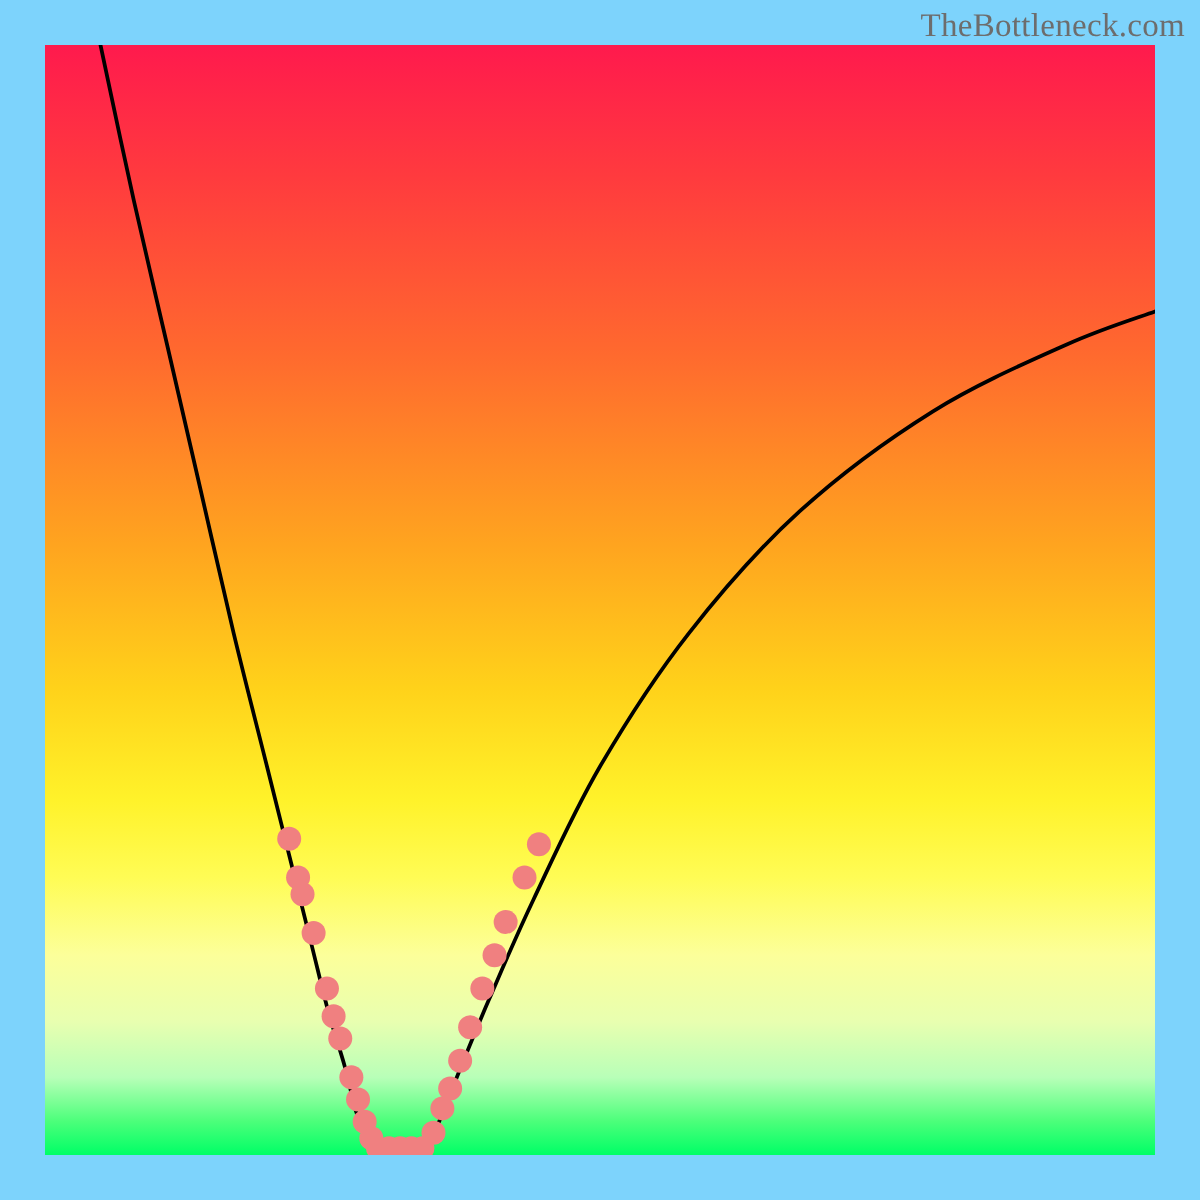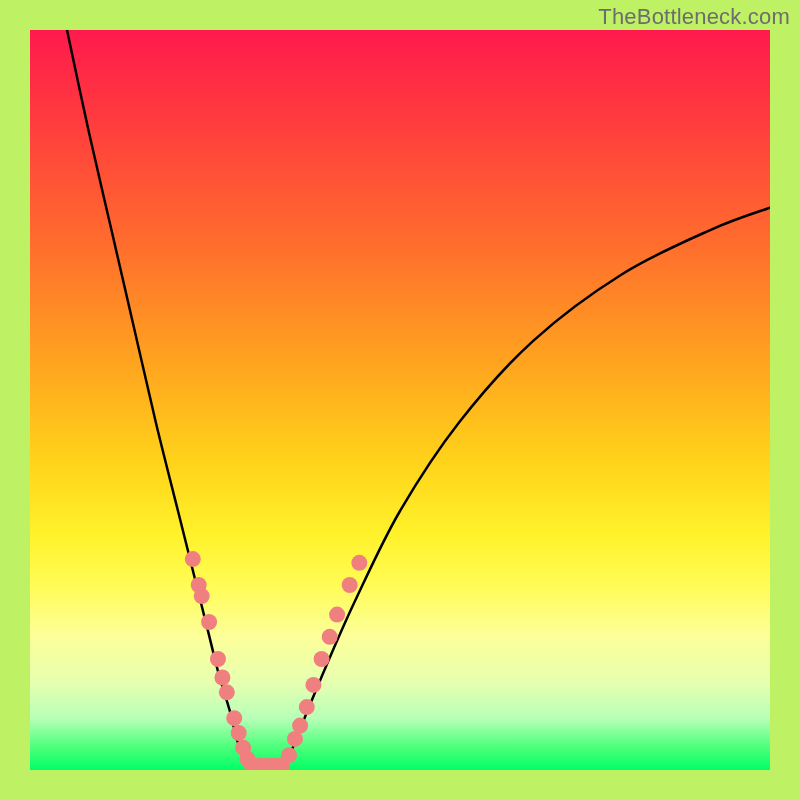--- a/index.html
+++ b/index.html
@@ -7,21 +7,22 @@
     padding: 0;
     width: 800px;
     height: 800px;
     overflow: hidden;
     background: #000;
     font-family: Arial, Helvetica, sans-serif;
   }
   .frame {
     position: absolute;
     inset: 0;
-    background: #bef264;
+    background: #7dd3fc;
+    font-family: Liberation Serif, serif;
   }
   .plot-area {
     position: absolute;
     left: 30px;
     top: 30px;
     width: 740px;
     height: 740px;
     overflow: hidden;
   }
   .gradient {

